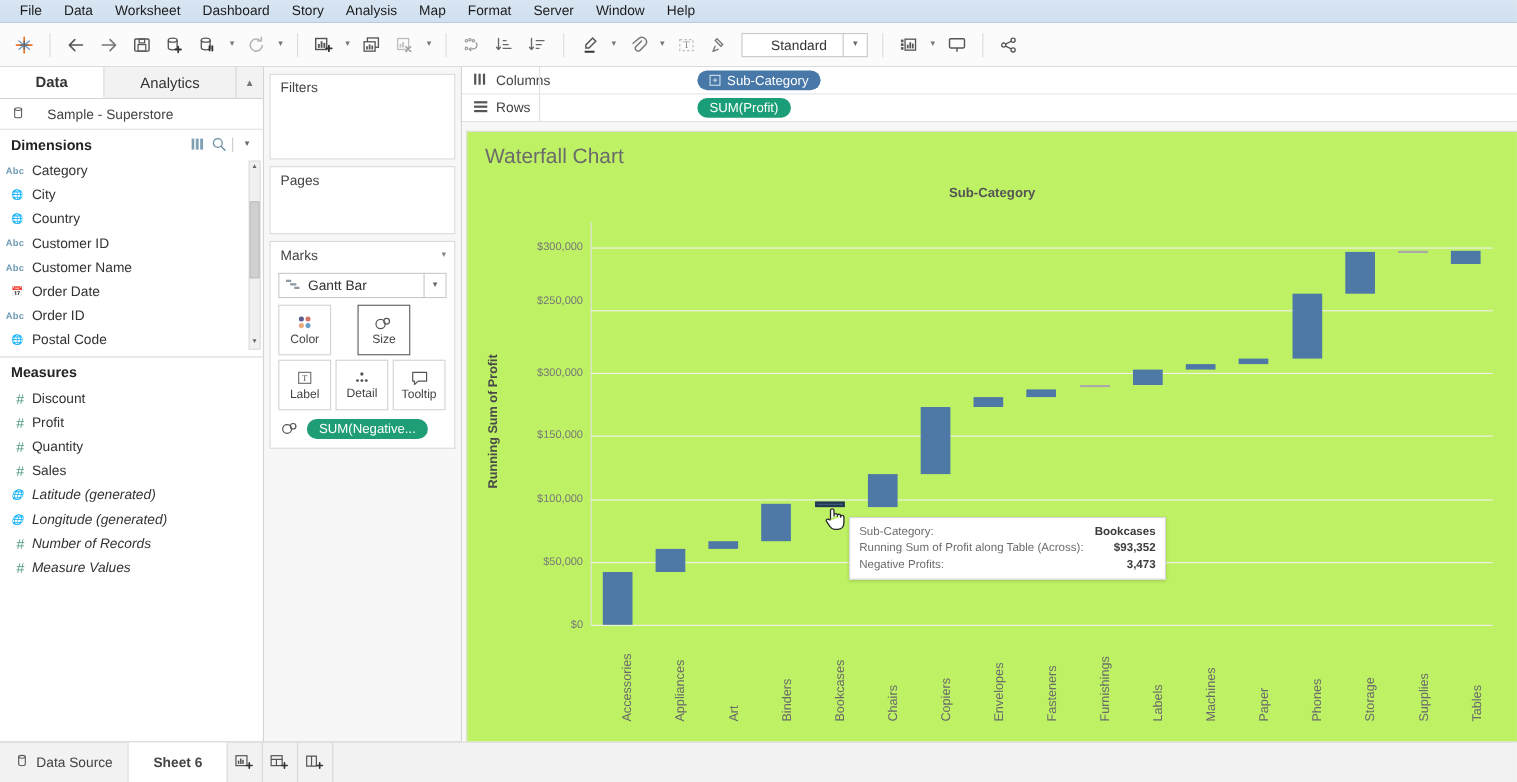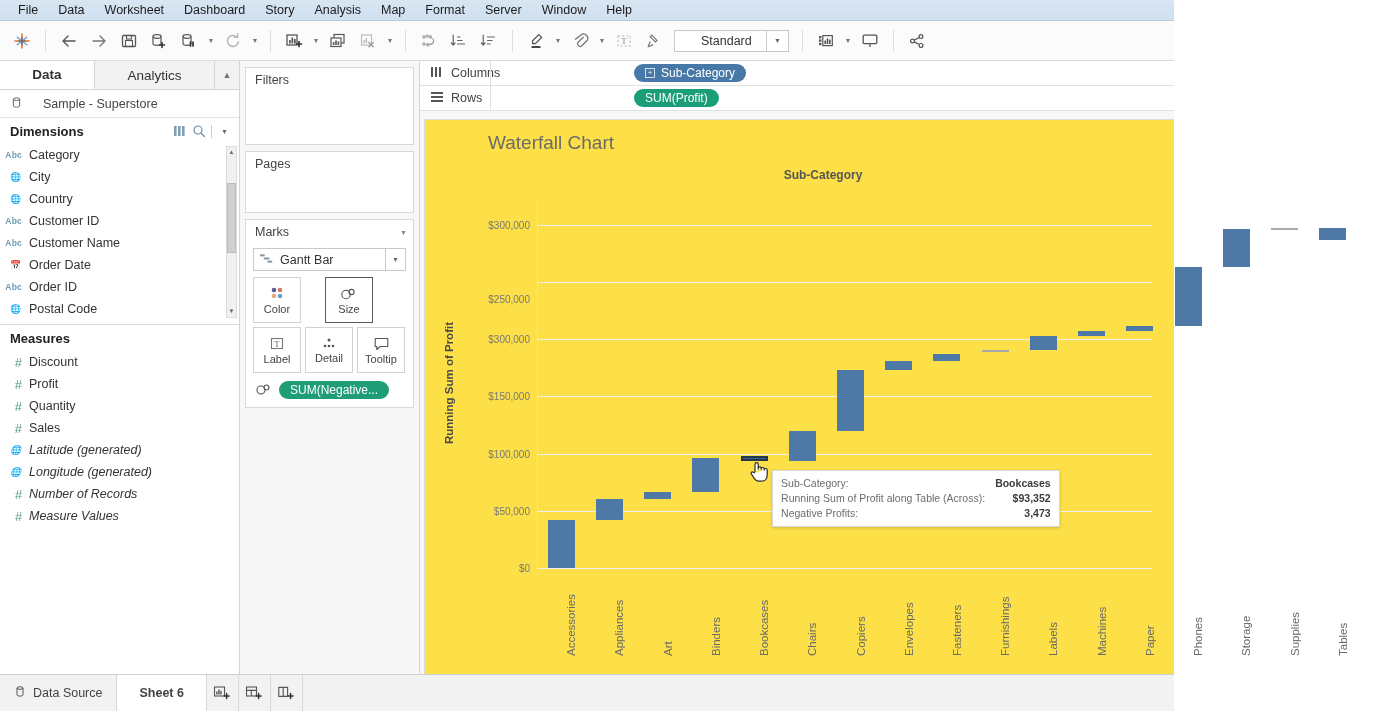--- a/index.html
+++ b/index.html
@@ -3,21 +3,21 @@
 <meta charset="utf-8">
 <style>
   * { box-sizing: border-box; }
   html, body { margin:0; padding:0; }
   body {
     width:1379px; height:711px;
     font-family:"Liberation Sans", sans-serif;
     background:#ffffff; color:#333; overflow:hidden;
     font-size:12px;
   }
-  #app { position:relative; width:1174px; height:711px; display:flex; flex-direction:column; }
+  #app { position:relative; width:1379px; height:711px; display:flex; flex-direction:column; }
 
   
   .menubar {
     height:21px; background:linear-gradient(#d9e5f2,#cfe0f0);
     border-bottom:1px solid #b9cade; display:flex; align-items:center;
     padding-left:8px; flex:0 0 21px;
   }
   .menubar .mi {
     font-size:12.5px; color:#1b1b1b; padding:0 10px; line-height:21px;
     cursor:default; white-space:nowrap;
@@ -125,22 +125,22 @@
               background:#fff; }
   .shelflbl { width:70px; display:flex; align-items:center; gap:7px; padding-left:10px;
               font-size:12.5px; color:#444; flex:0 0 70px; }
   .shelflbl .gl { color:#555; font-size:12px; letter-spacing:-1px; }
   .shelfdrop { flex:1; display:flex; align-items:center; padding-left:80px;
                border-left:1px solid #e0e0e0; height:100%; position:relative; }
   .shelfdrop .pill { position:absolute; left:143px; }
 
   .viewwrap { flex:1 1 auto; padding:8px 0 0 4px; min-height:0; position:relative;
               background:#f7f7f7; }
-  .view { position:absolute; left:4px; top:8px; right:0; bottom:0; background:#fde047;
-          border:1px solid #dcdcdc; border-right:none; border-bottom:none;padding-left:47px; }
+  .view { position:absolute; left:4px; top:8px; right:0; bottom:0; background:#bef264;
+          border:1px solid #dcdcdc; border-right:none; border-bottom:none; }
   .viewtitle { font-size:19px; color:#6b6b6b; padding:12px 0 0 16px; font-weight:normal; }
   .colhdr { text-align:center; font-size:12px; font-weight:bold; color:#555; margin-top:14px; }
 
   
   .chartbox { position:absolute; left:16px; right:8px; top:78px; bottom:10px; }
   .ylabel { position:absolute; left:0; top:0; bottom:96px; width:16px;
             display:flex; align-items:center; justify-content:center; }
   .ylabel span { transform:rotate(-90deg); white-space:nowrap; font-size:11.5px;
                  font-weight:bold; color:#4a4a4a; }
   .plot { position:absolute; left:96px; right:14px; top:4px; bottom:96px; }
@@ -629,21 +629,21 @@
                 <div class="ytick" style="top: 366px;">$0</div>
                 <div class="gridline" style="top: 308.812px;"></div>
                 <div class="ytick" style="top: 308.812px;">$50,000</div>
                 <div class="gridline" style="top: 251.625px;"></div>
                 <div class="ytick" style="top: 251.625px;">$100,000</div>
                 <div class="gridline" style="top: 194.438px;"></div>
                 <div class="ytick" style="top: 194.438px;">$150,000</div>
                 <div class="gridline" style="top: 137.25px;"></div>
                 <div class="ytick" style="top: 137.25px;">$300,000</div>
                 <div class="gridline" style="top: 80.0625px;"></div>
-                <div class="ytick" style="top: 97px;">$250,000</div>
+                <div class="ytick" style="top: 72px;">$250,000</div>
                 <div class="gridline" style="top: 22.875px;"></div>
                 <div class="ytick" style="top: 22.875px;">$300,000</div>
                 <div class="bar" style="left: 10.6118px; width: 27.0118px; top: 318.035px; height: 47.9654px;"></div>
                 <div class="xlabwrap" style="left: 24.1176px; top: 100%;">
                   <div class="xlab" style="transform: rotate(-90deg); transform-origin: left top; left: 4px; top: 88px; position: absolute;">Accessories</div>
                 </div>
                 <div class="bar" style="left: 58.8471px; width: 27.0118px; top: 297.217px; height: 20.8174px;"></div>
                 <div class="xlabwrap" style="left: 72.3529px; top: 100%;">
                   <div class="xlab" style="transform: rotate(-90deg); transform-origin: left top; left: 4px; top: 88px; position: absolute;">Appliances</div>
                 </div>

